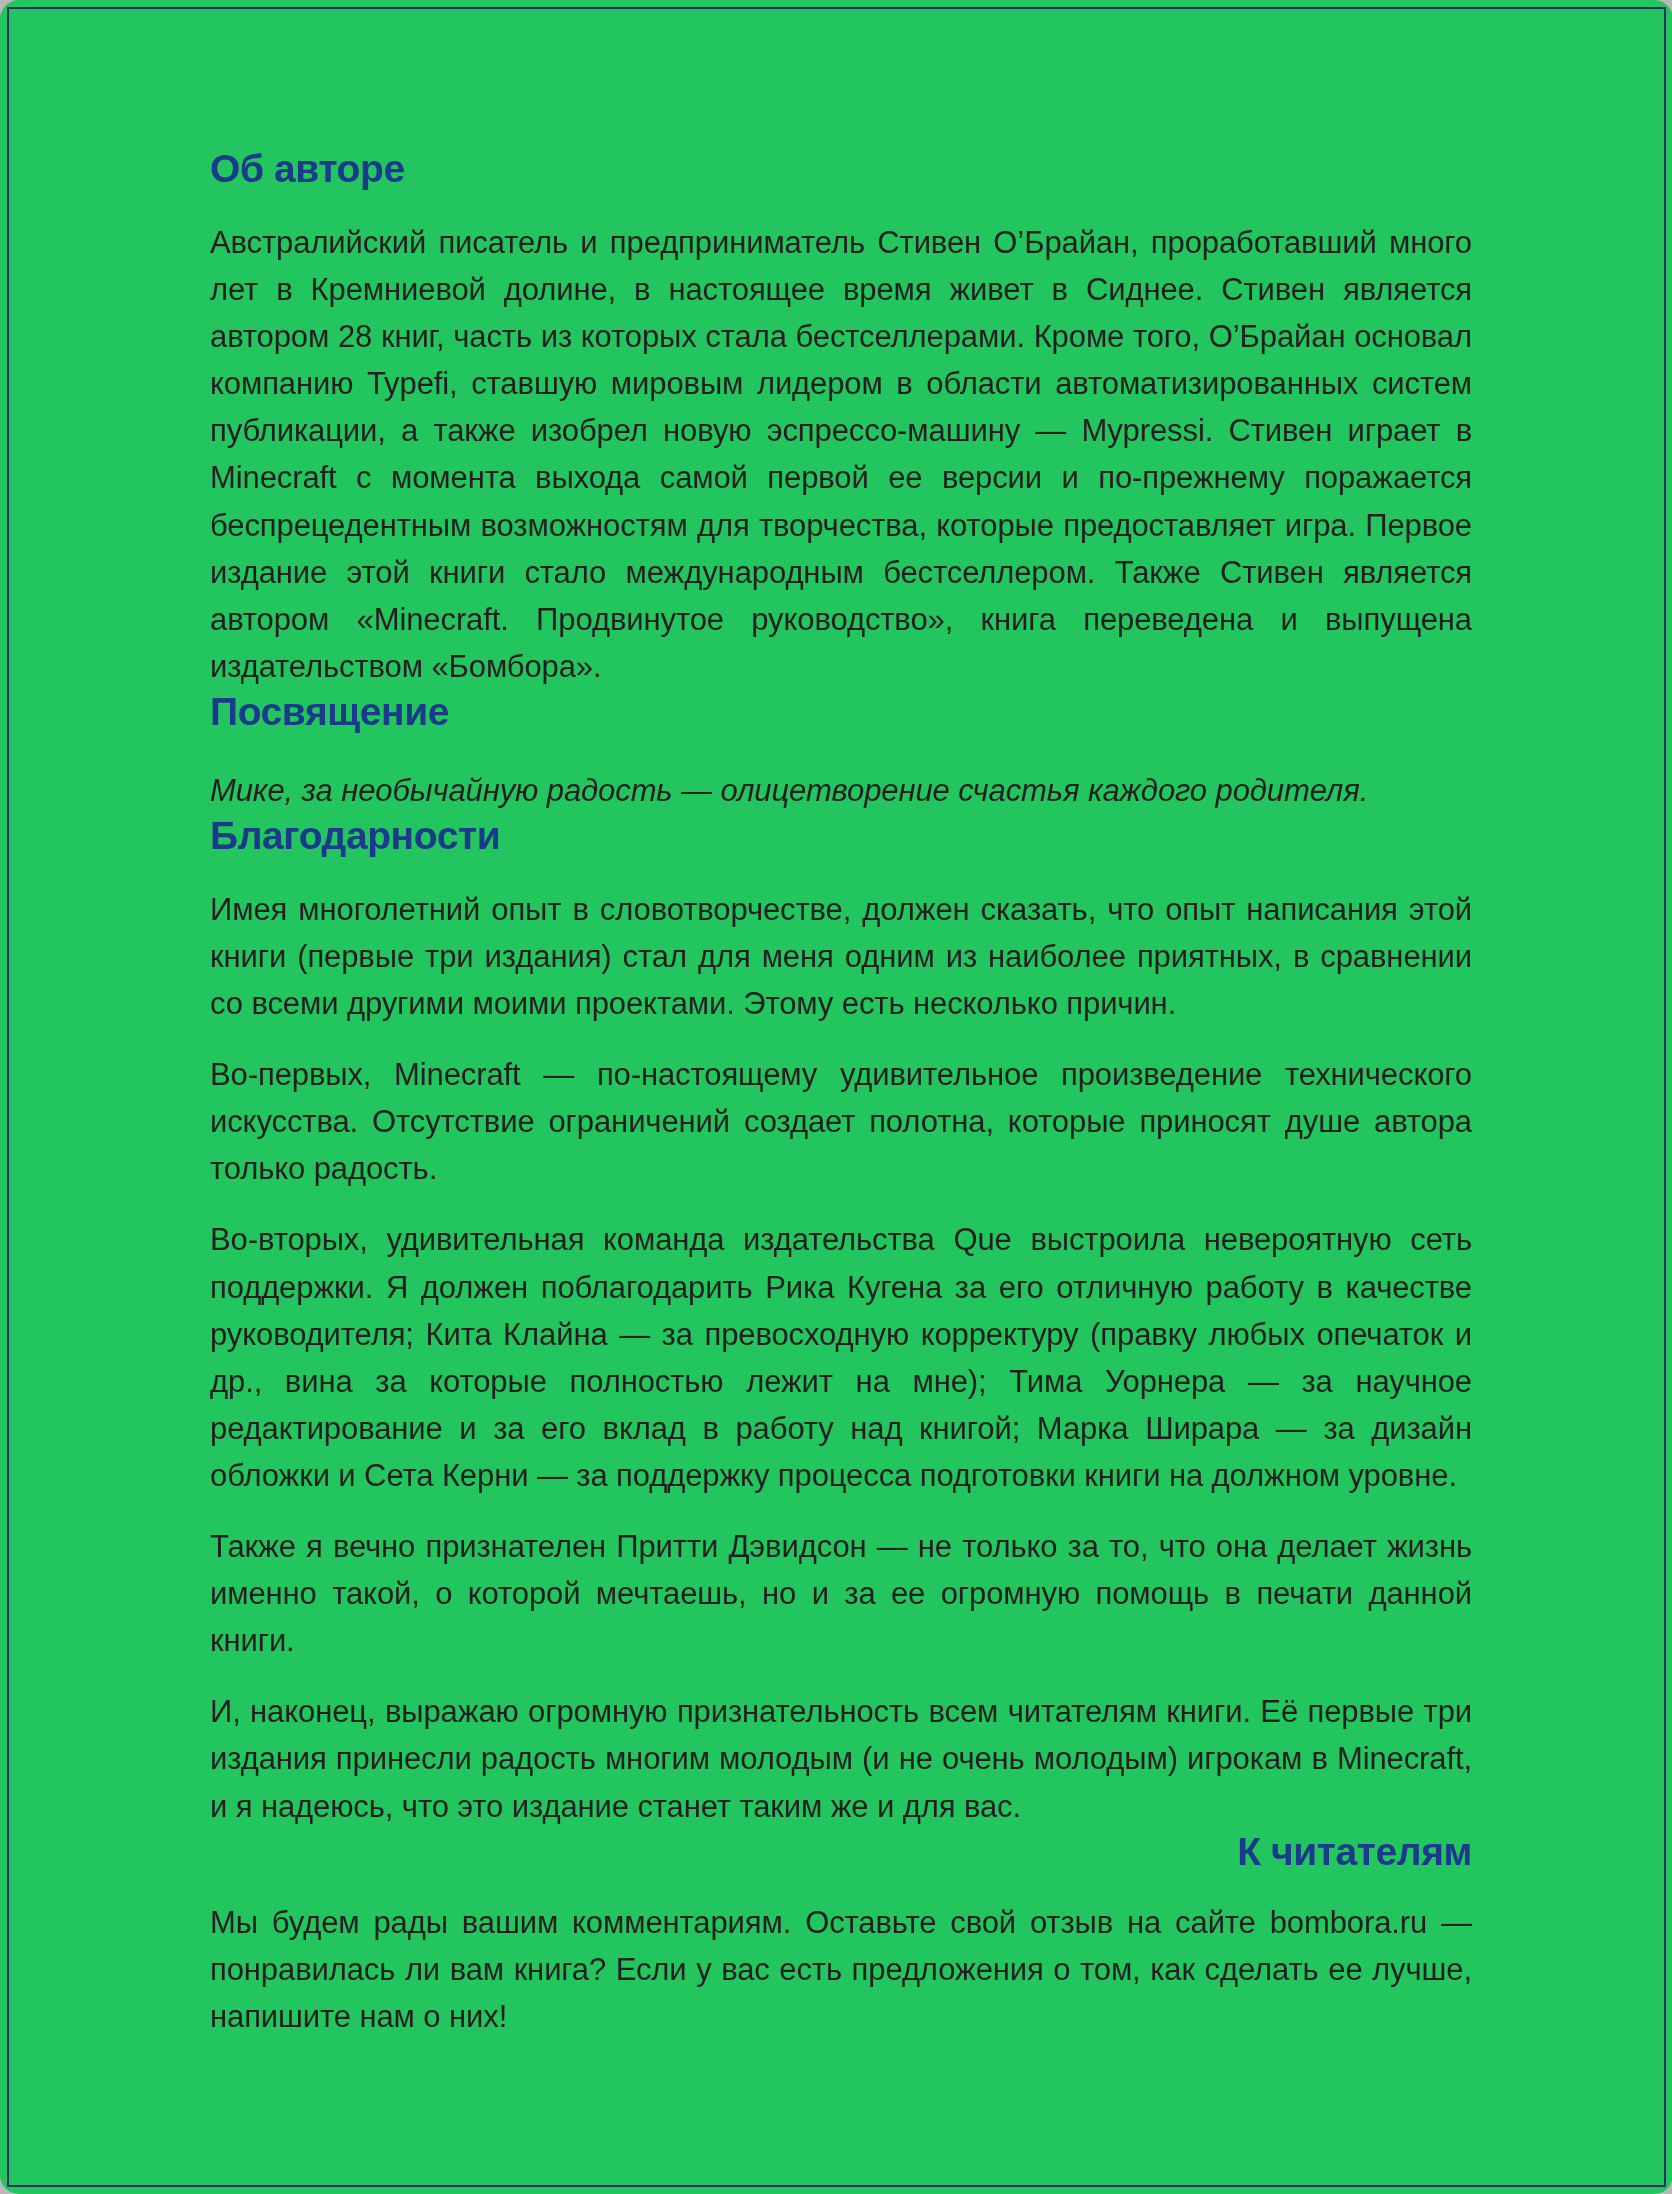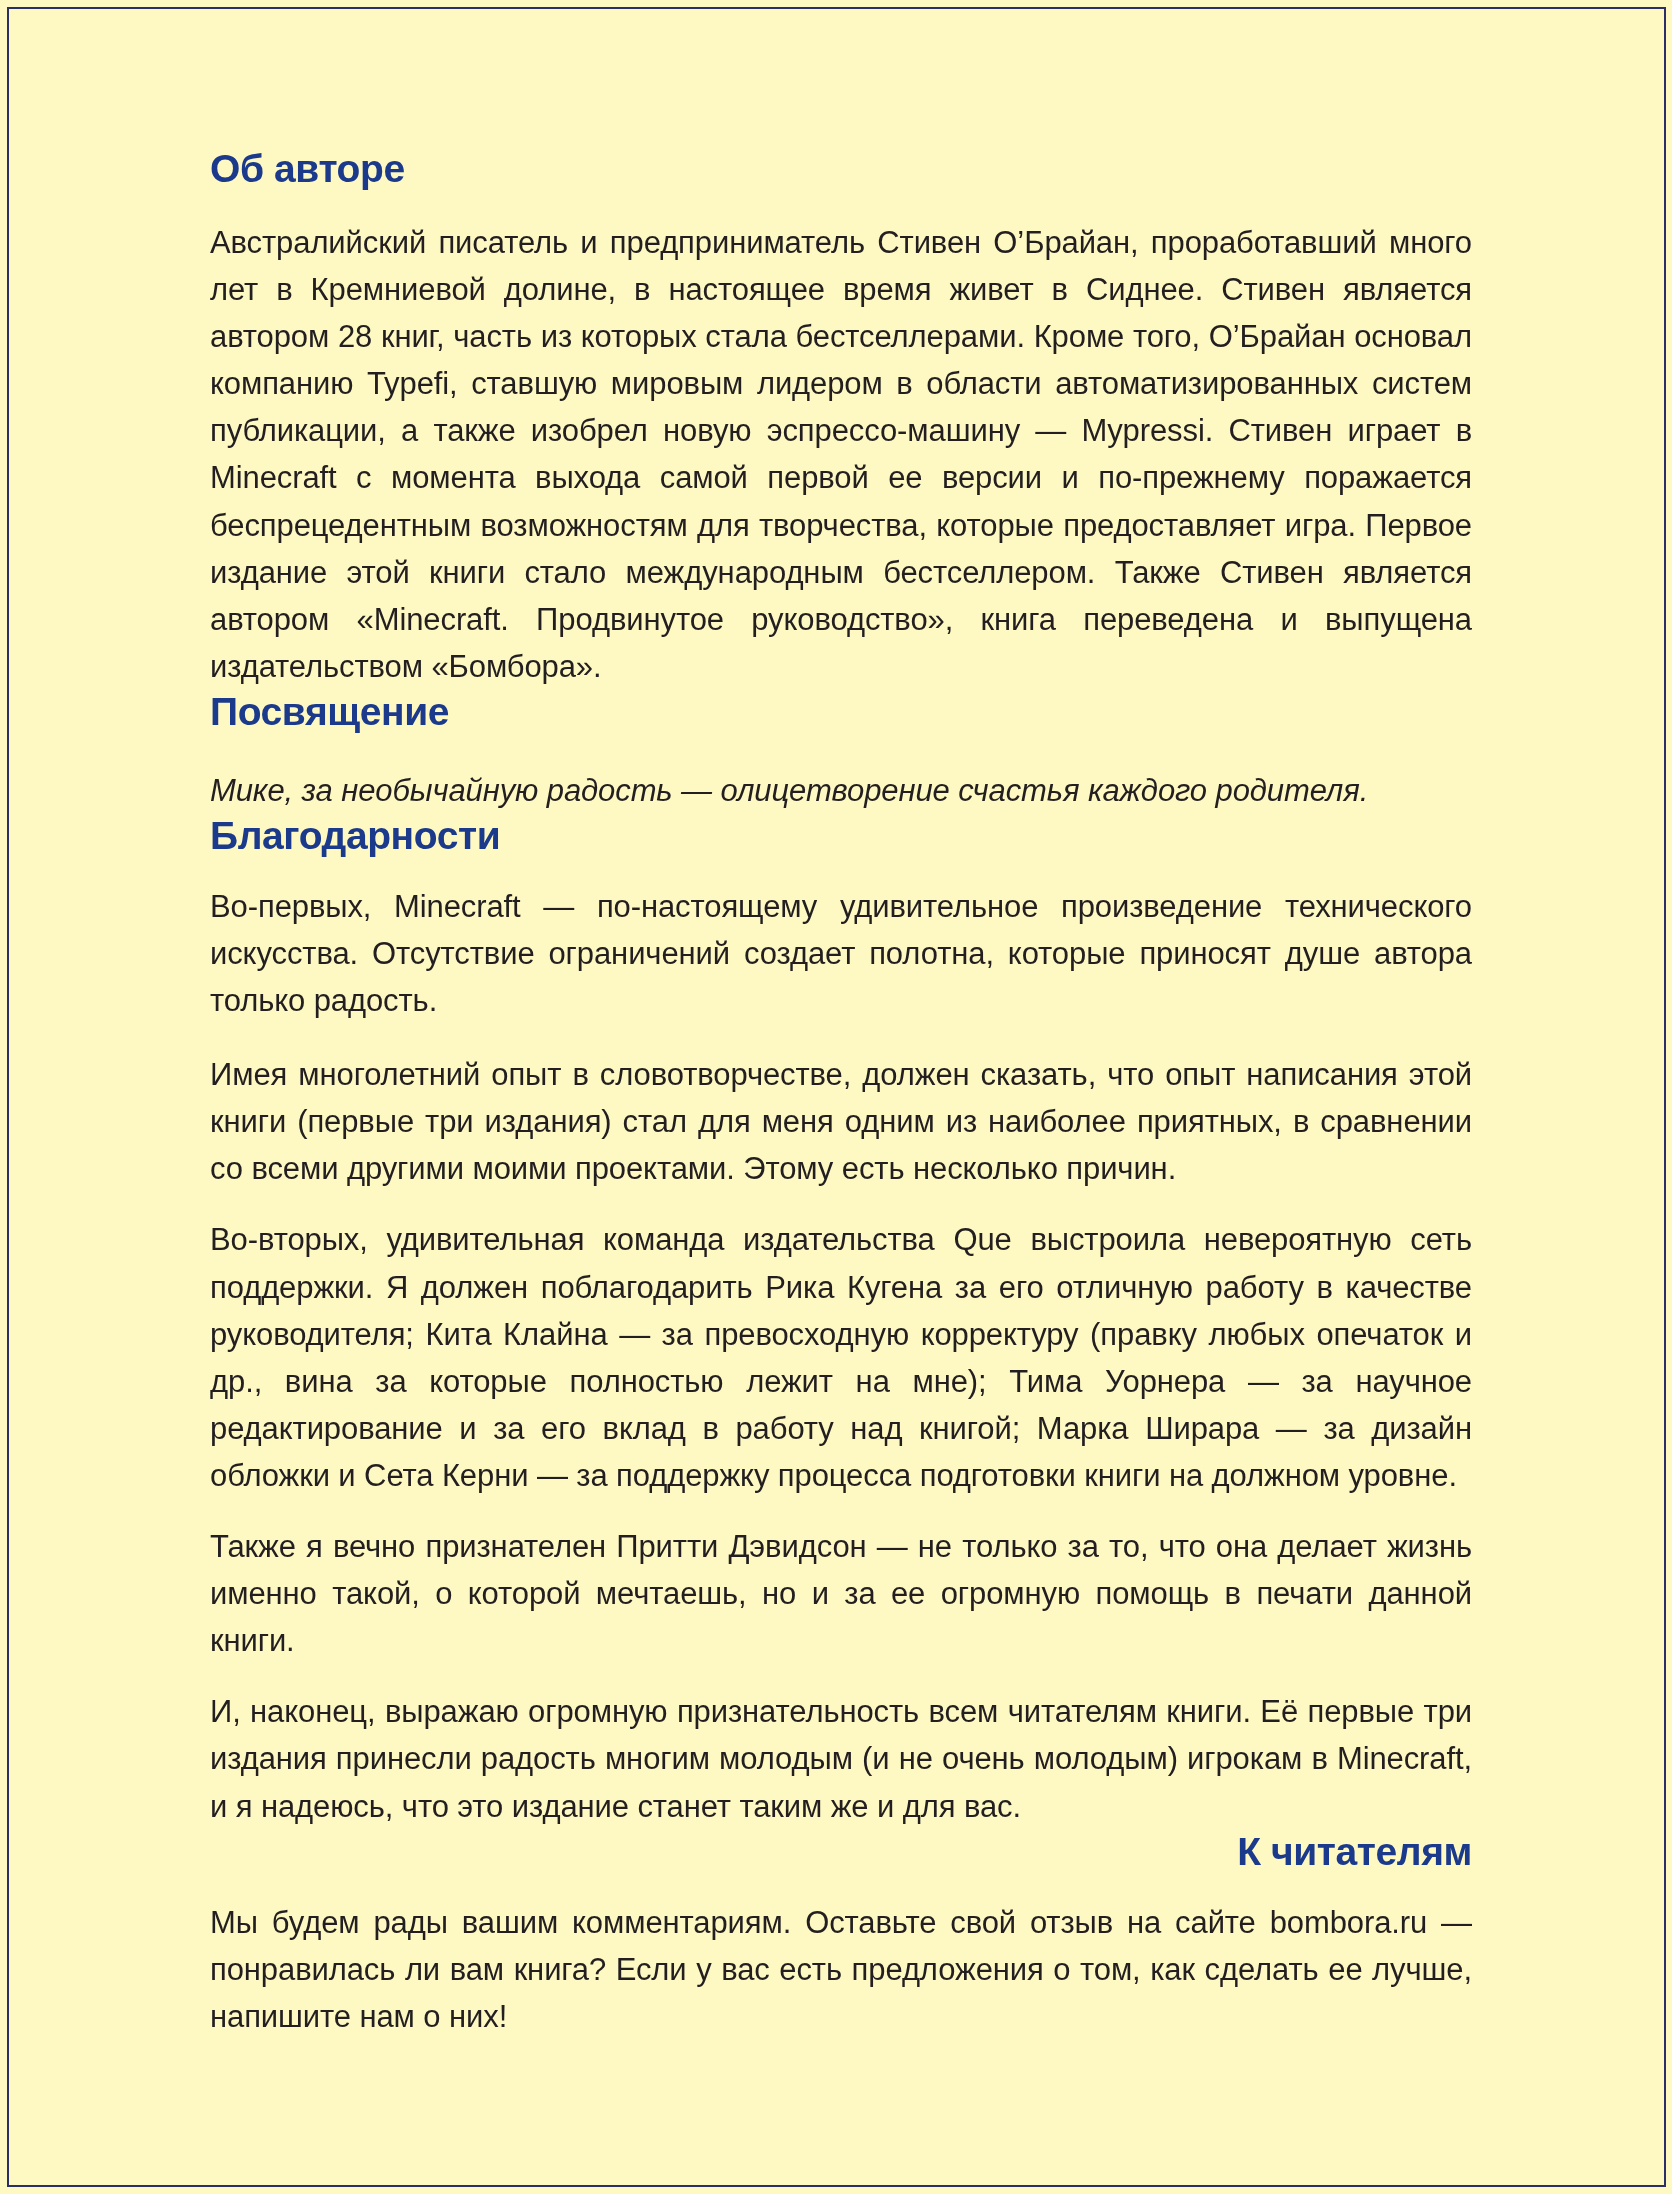--- a/index.html
+++ b/index.html
@@ -10,22 +10,23 @@
   body {
     width: 1673px;
     height: 2194px;
     font-family: "Liberation Sans", sans-serif;
   }
   .page {
     position: relative;
     box-sizing: border-box;
     width: 1673px;
     height: 2194px;
-    background: #fef9c3;
+    background: #22c55e;
     overflow: hidden;
+    border-radius: 19px;
   }
   
   .page-border {
     position: absolute;
     left: 7px;
     top: 7px;
     right: 7px;
     bottom: 7px;
     border: 2.1px solid #2a2f66;
     pointer-events: none;
@@ -75,22 +76,22 @@
 
   <div class="content">
 
     <h2 class="heading sec-about">Об авторе</h2>
     <p class="para first">Австралийский писатель и предприниматель Стивен О’Брайан, проработавший много лет в Кремниевой долине, в настоящее время живет в Сиднее. Стивен является автором 28 книг, часть из которых стала бестселлерами. Кроме того, О’Брайан основал компанию Typefi, ставшую мировым лидером в области автоматизированных систем публикации, а также изобрел новую эспрессо-машину — Mypressi. Стивен играет в Minecraft с момента выхода самой первой ее версии и по-прежнему поражается беспрецедентным возможностям для творчества, которые предоставляет игра. Первое издание этой книги стало международным бестселлером. Также Стивен является автором «Minecraft. Продвинутое руководство», книга переведена и выпущена издательством «Бомбора».</p>
 
     <h2 class="heading sec-dedication">Посвящение</h2>
     <p class="para italic">Мике, за необычайную радость — олицетворение счастья каждого родителя.</p>
 
     <h2 class="heading sec-thanks">Благодарности</h2>
+    <p class="para first">Имея многолетний опыт в словотворчестве, должен сказать, что опыт написания этой книги (первые три издания) стал для меня одним из наиболее приятных, в сравнении со всеми другими моими проектами. Этому есть несколько причин.</p>
     <p class="para next">Во-первых, Minecraft — по-настоящему удивительное произведение технического искусства. Отсутствие ограничений создает полотна, которые приносят душе автора только радость.</p>
-    <p class="para first">Имея многолетний опыт в словотворчестве, должен сказать, что опыт написания этой книги (первые три издания) стал для меня одним из наиболее приятных, в сравнении со всеми другими моими проектами. Этому есть несколько причин.</p>
     <p class="para next">Во-вторых, удивительная команда издательства Que выстроила невероятную сеть поддержки. Я должен поблагодарить Рика Кугена за его отличную работу в качестве руководителя; Кита Клайна — за превосходную корректуру (правку любых опечаток и др., вина за которые полностью лежит на мне); Тима Уорнера — за научное редактирование и за его вклад в работу над книгой; Марка Ширара — за дизайн обложки и Сета Керни — за поддержку процесса подготовки книги на должном уровне.</p>
     <p class="para next">Также я вечно признателен Притти Дэвидсон — не только за то, что она делает жизнь именно такой, о которой мечтаешь, но и за ее огромную помощь в печати данной книги.</p>
     <p class="para next">И, наконец, выражаю огромную признательность всем читателям книги. Её первые три издания принесли радость многим молодым (и не очень молодым) игрокам в Minecraft, и я надеюсь, что это издание станет таким же и для вас.</p>
 
     <h2 class="heading sec-readers">К читателям</h2>
     <p class="para next nojust">Мы будем рады вашим комментариям. Оставьте свой отзыв на сайте bombora.ru — понравилась ли вам книга? Если у вас есть предложения о том, как сделать ее лучше, напишите нам о них!</p>
 
   </div>
 </div>
 

